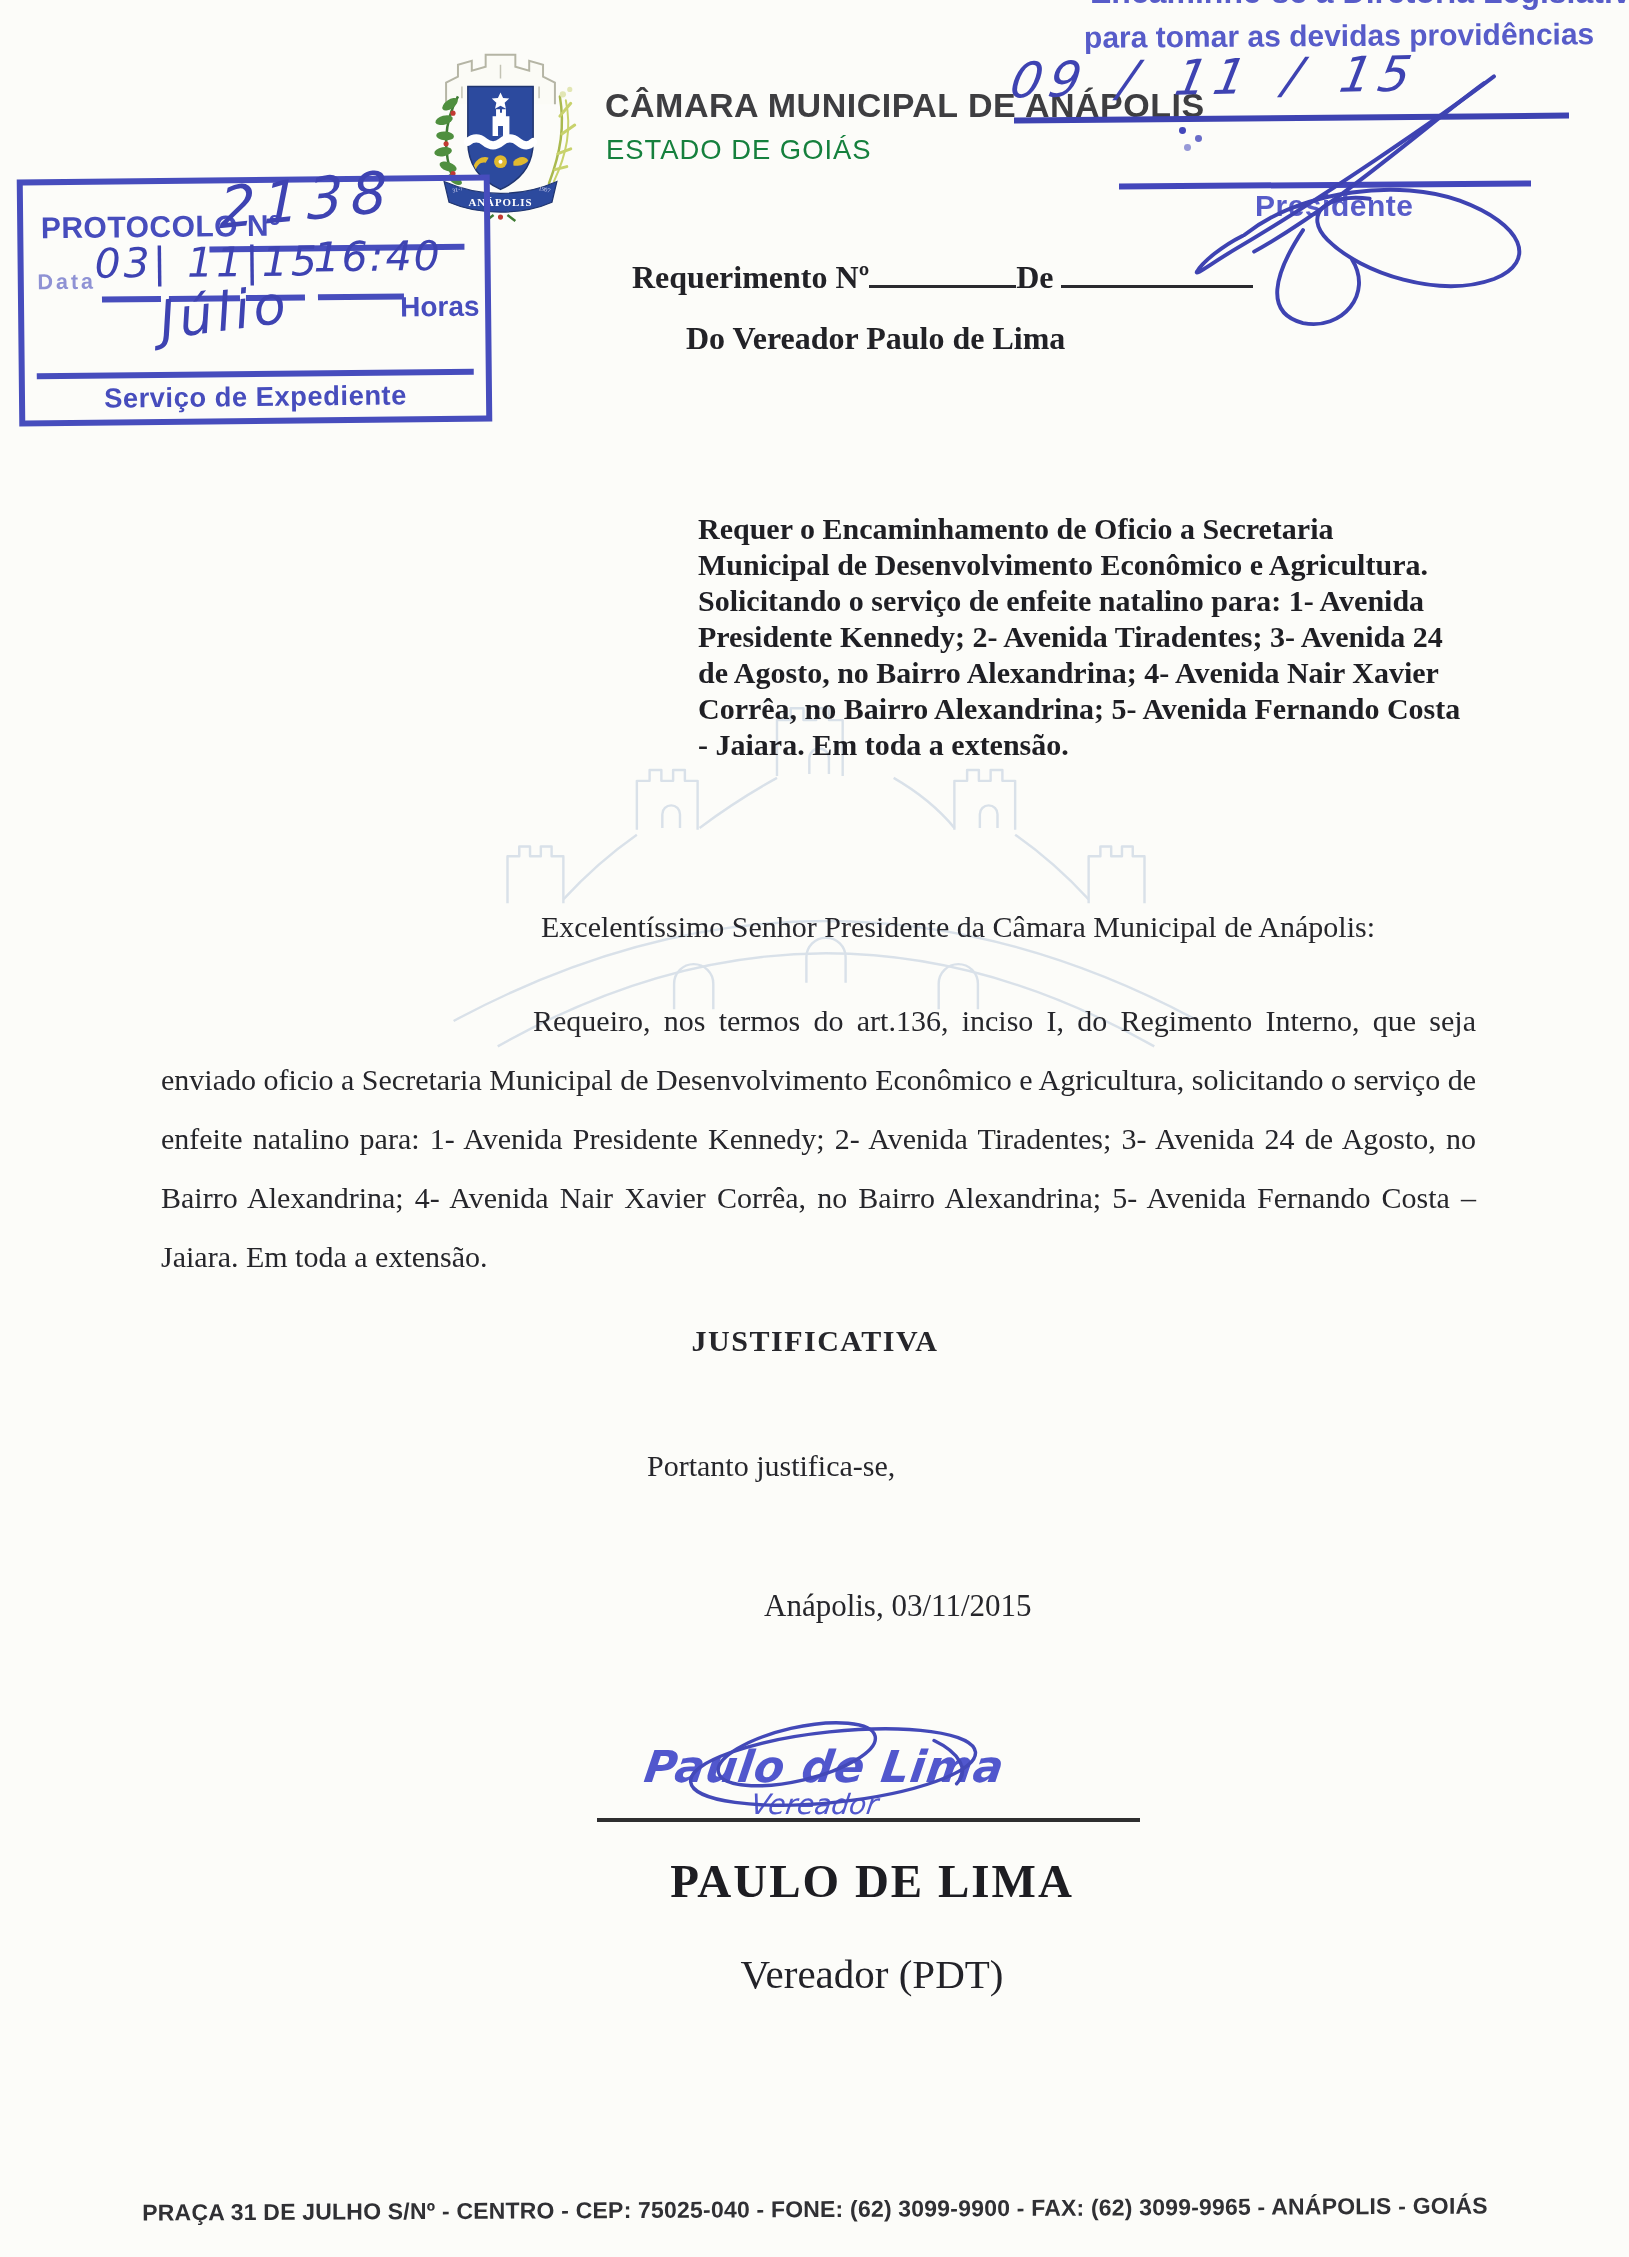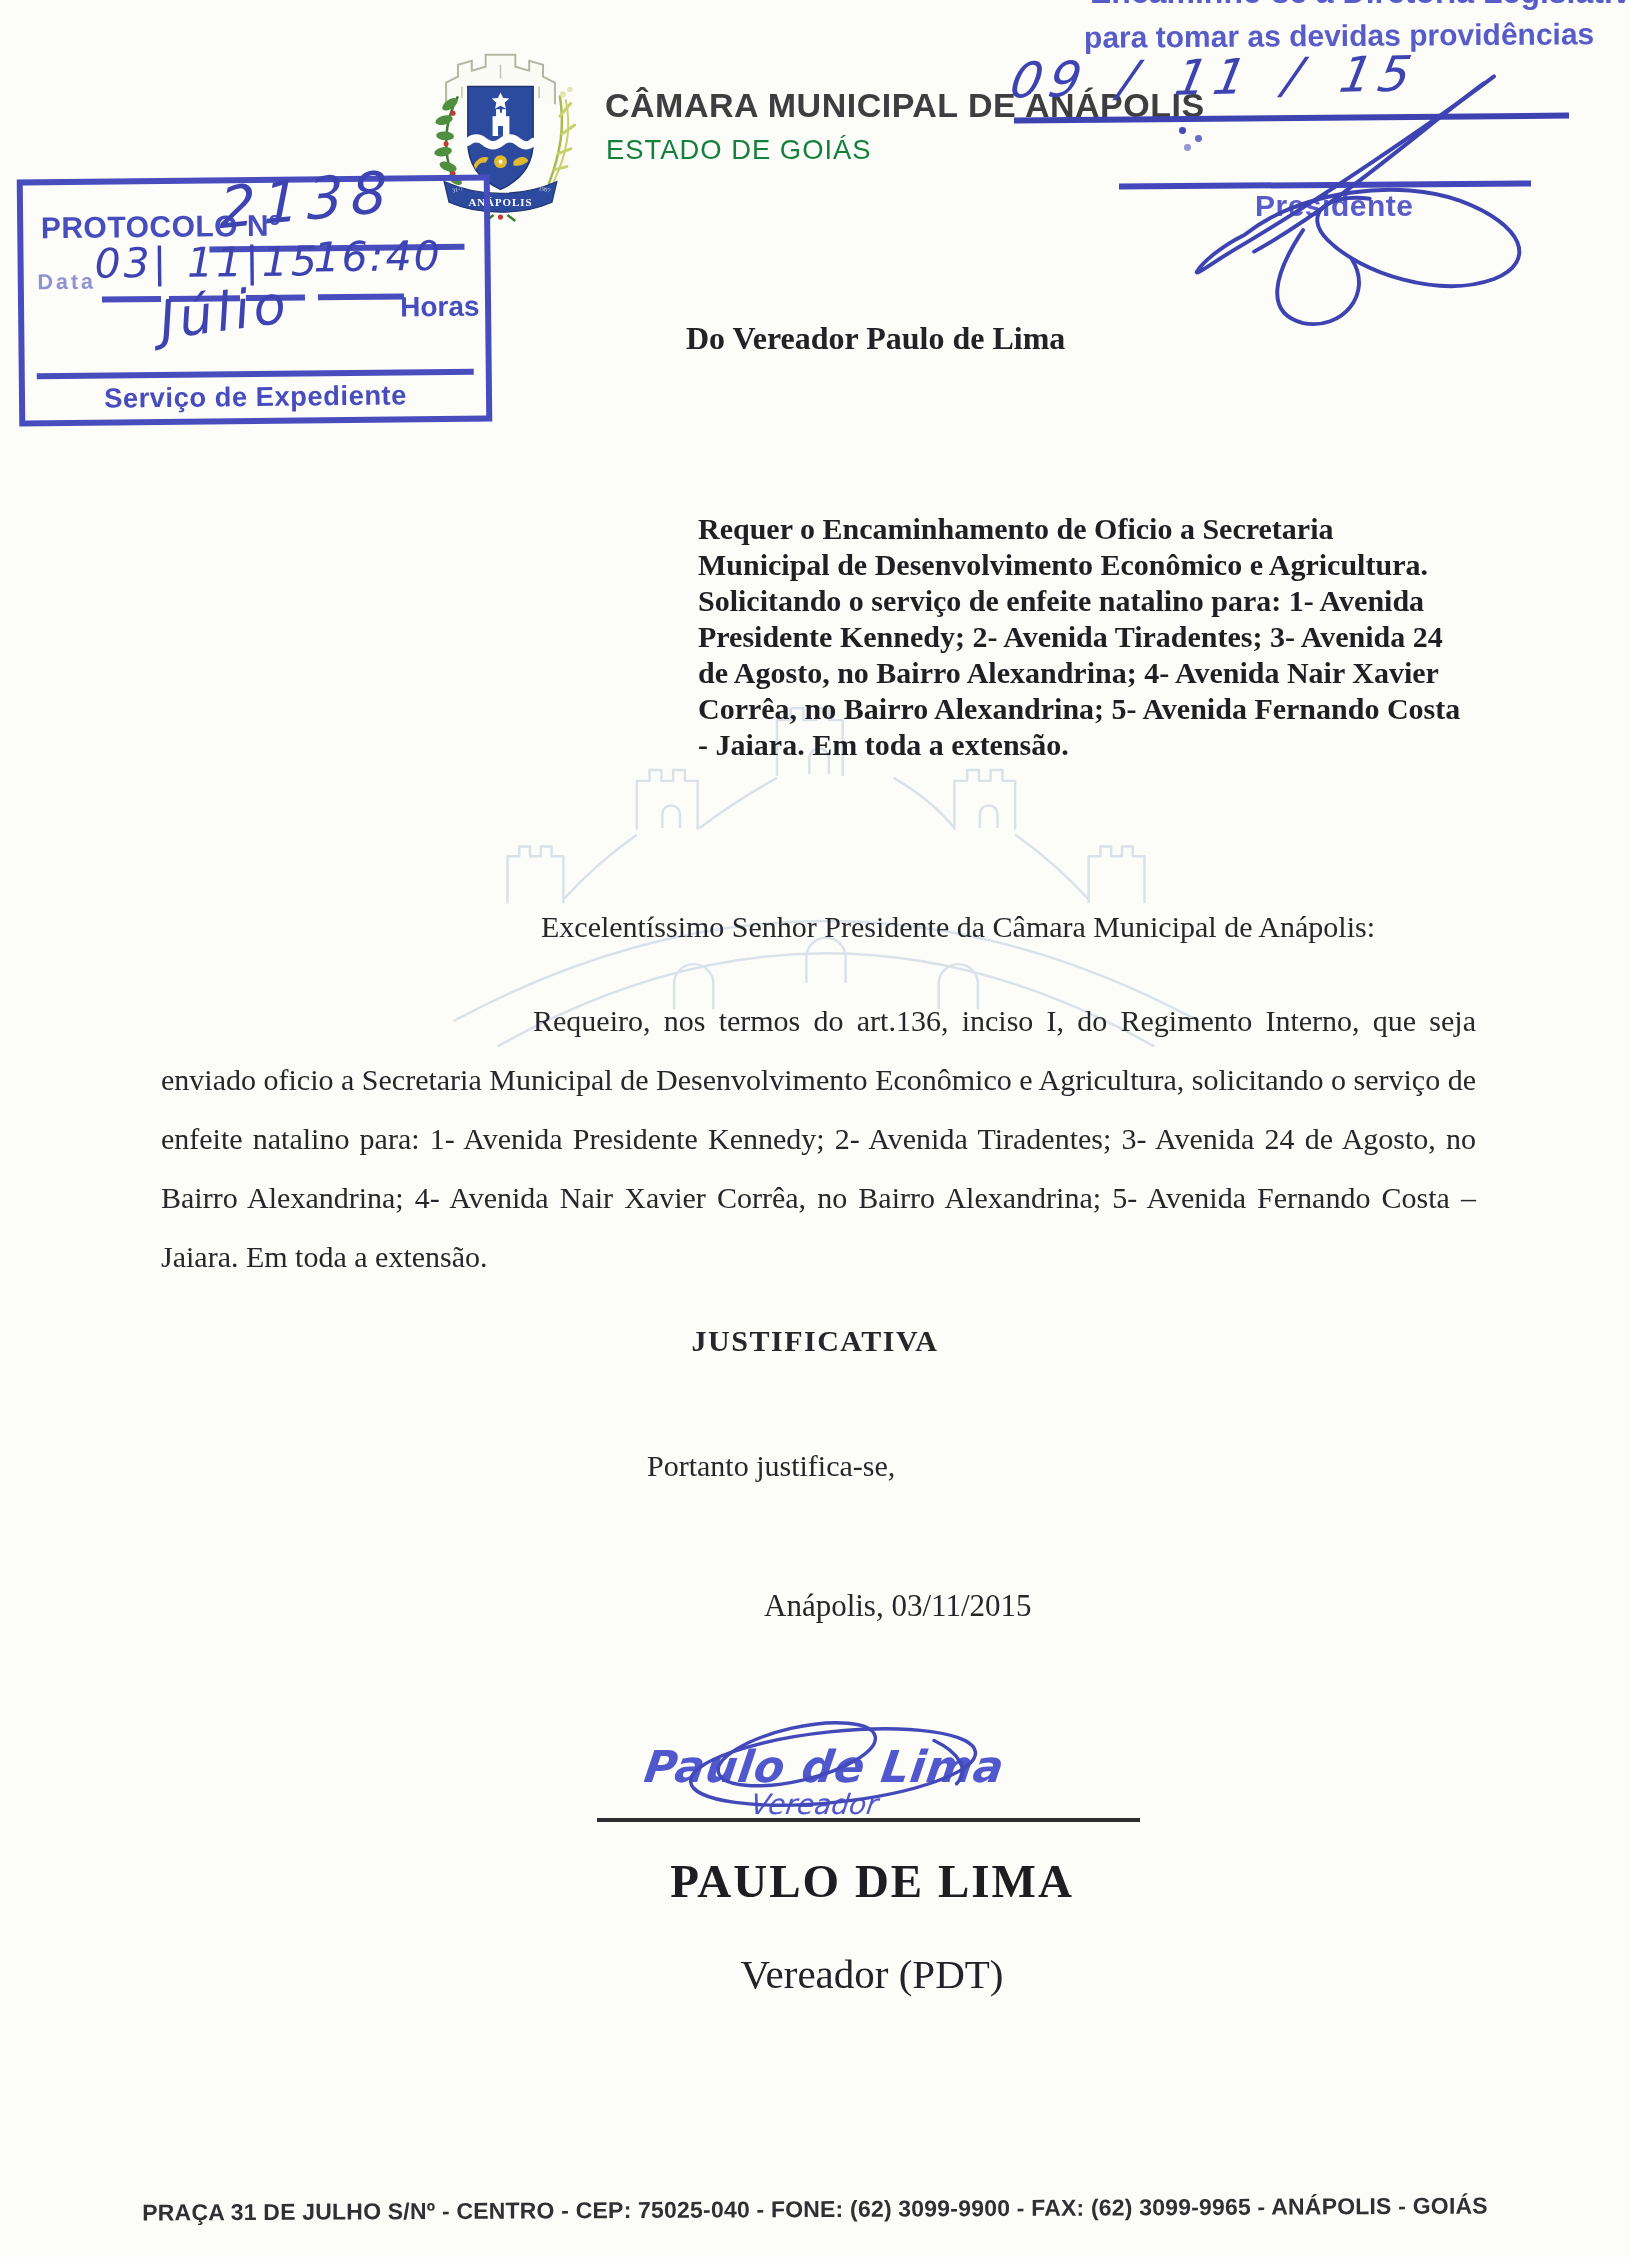--- a/index.html
+++ b/index.html
@@ -220,20 +220,23 @@
     <div class="abs p-horas">Horas</div>
     <div class="abs p-ul s1"></div>
     <div class="abs p-ul s2"></div>
     <div class="abs p-ul s3"></div>
     <div class="abs p-ul s4"></div>
     <div class="abs hw p-sig">Júlio</div>
     <div class="abs p-line"></div>
     <div class="abs p-sfooter">Serviço de Expediente</div>
   </div>
 
+  <div class="abs req1">
+    <span>Requerimento Nº</span><span class="blank b1"></span><span>De</span><span class="blank b2"></span>
+  </div>
   <div class="abs req2">Do Vereador Paulo de Lima</div>
 
   <div class="abs summary">Requer o Encaminhamento de Oficio a Secretaria Municipal de Desenvolvimento Econômico e Agricultura. Solicitando o serviço de enfeite natalino para: 1- Avenida Presidente Kennedy; 2- Avenida Tiradentes; 3- Avenida 24 de Agosto, no Bairro Alexandrina; 4- Avenida Nair Xavier Corrêa, no Bairro Alexandrina; 5-  Avenida Fernando Costa - Jaiara. Em toda a extensão.</div>
 
   <div class="abs greeting">Excelentíssimo Senhor Presidente da Câmara Municipal de Anápolis:</div>
 
   <div class="abs body-par">Requeiro, nos termos do art.136, inciso I, do Regimento Interno, que seja enviado oficio a Secretaria  Municipal de Desenvolvimento Econômico e Agricultura, solicitando o serviço de enfeite natalino para: 1- Avenida Presidente Kennedy; 2- Avenida Tiradentes; 3- Avenida 24 de Agosto, no Bairro Alexandrina; 4- Avenida Nair Xavier Corrêa, no Bairro Alexandrina; 5- Avenida Fernando Costa – Jaiara. Em toda a extensão.</div>
 
   <div class="abs just-title">JUSTIFICATIVA</div>
   <div class="abs just-text">Portanto justifica-se,</div>

